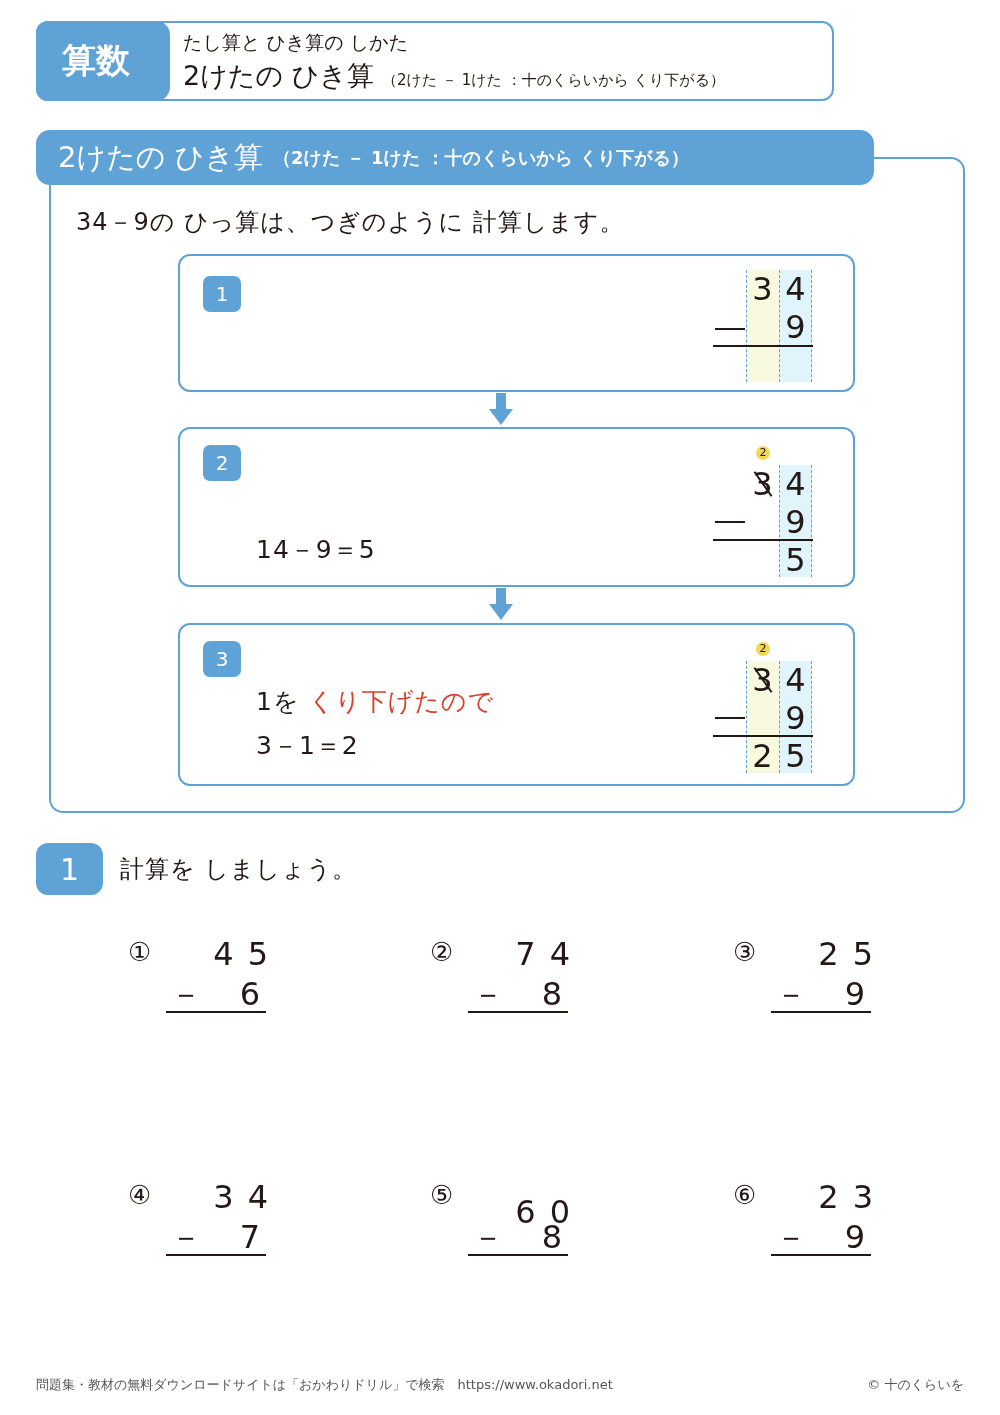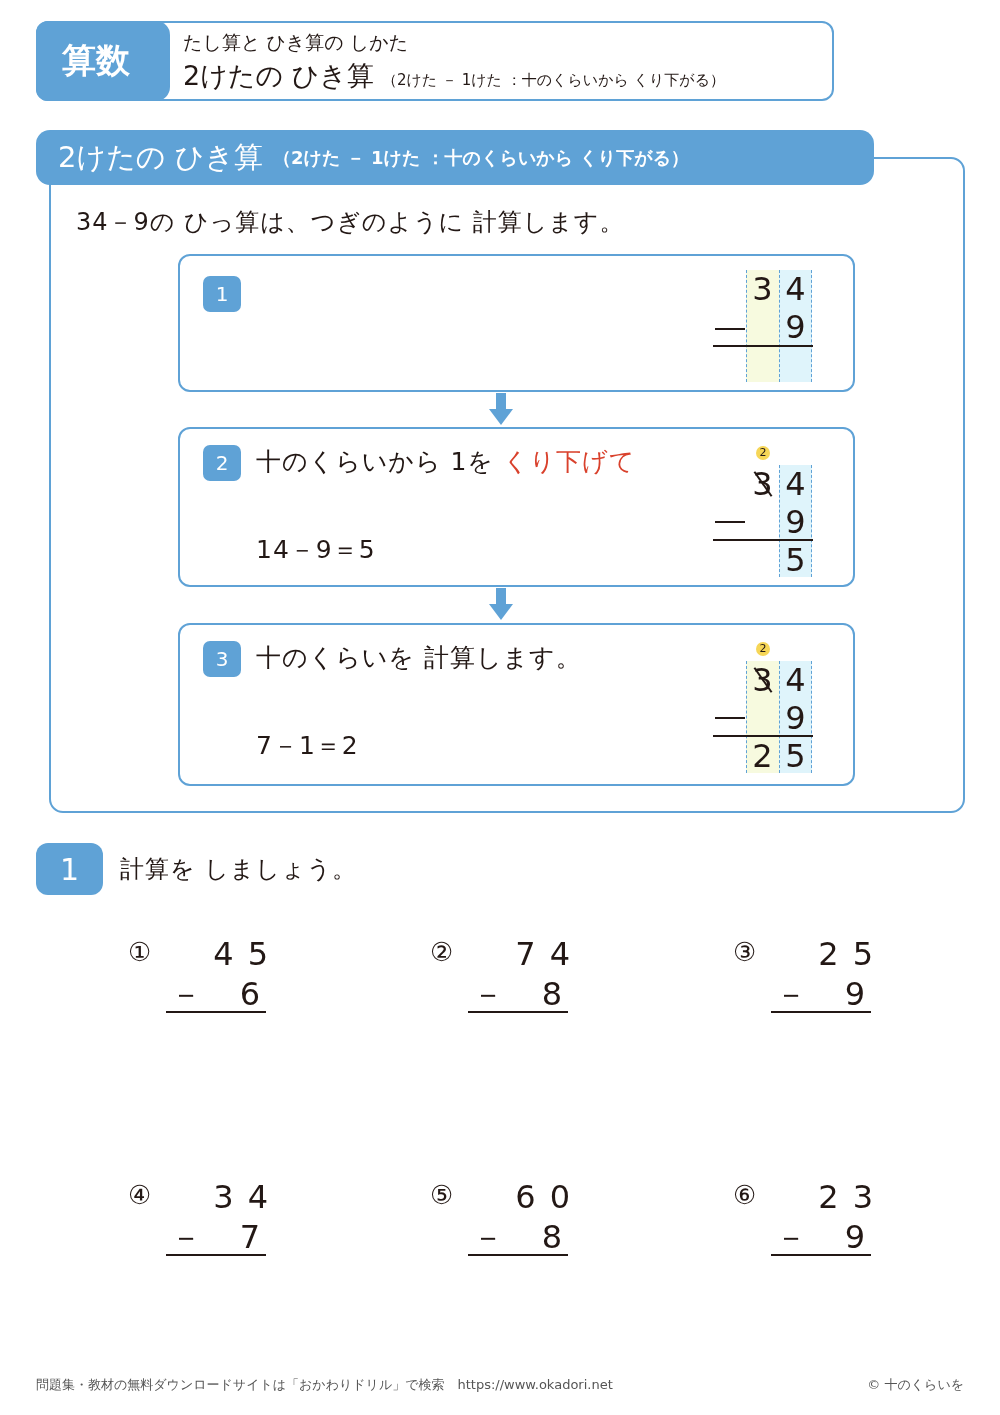--- a/index.html
+++ b/index.html
@@ -91,43 +91,42 @@
   <div class="abs rule" style="left:533px;top:89px;width:100px;"></div>
 </div>
 
 <div class="abs arrow" style="top:393px;height:34px;">
     <div class="shaft"></div>
     <div class="head"></div>
   </div>
 
 <div class="abs step" style="top:427px;height:160px;">
   <div class="abs badge" style="left:23px;top:16px;">2</div>
-  <div class="abs stxt" style="left:76px;top:16px;"><span>十のくらいから 1を </span><span class="red">くり下げて</span></div>
   <div class="abs stxt" style="left:76px;top:104px;">14－9＝5</div>
 
   <div class="abs col-b" style="left:599px;top:36px;width:31px;height:112px;"></div>
   <div class="abs carry" style="left:576px;top:17px;">2</div>
   <div class="abs dig" style="left:566px;top:36px;">3</div>
   <div class="abs strike" style="left:582px;top:40px;"></div>
   <div class="abs dig" style="left:599px;top:36px;">4</div>
   <div class="abs minus" style="left:535px;top:92px;"></div>
   <div class="abs dig" style="left:599px;top:74px;">9</div>
   <div class="abs rule" style="left:533px;top:110px;width:100px;"></div>
   <div class="abs dig" style="left:599px;top:112px;">5</div>
 </div>
 
 <div class="abs arrow" style="top:588px;height:34px;">
     <div class="shaft"></div>
     <div class="head"></div>
   </div>
 
 <div class="abs step" style="top:623px;height:163px;">
   <div class="abs badge" style="left:23px;top:16px;">3</div>
-  <div class="abs stxt" style="left:76px;top:16px;">十のくらいを 計算します。</div>
-  <div class="abs stxt" style="left:76px;top:104px;">7－1＝2</div>
+  <div class="abs stxt" style="left:76px;top:60px;"><span>1を </span><span class="red">くり下げたので</span></div>
+  <div class="abs stxt" style="left:76px;top:104px;">3－1＝2</div>
 
   <div class="abs col-y" style="left:566px;top:36px;width:33px;height:112px;"></div>
   <div class="abs col-b" style="left:599px;top:36px;width:31px;height:112px;"></div>
   <div class="abs carry" style="left:576px;top:17px;">2</div>
   <div class="abs dig" style="left:566px;top:36px;">3</div>
   <div class="abs strike" style="left:582px;top:40px;"></div>
   <div class="abs dig" style="left:599px;top:36px;">4</div>
   <div class="abs minus" style="left:535px;top:92px;"></div>
   <div class="abs dig" style="left:599px;top:74px;">9</div>
   <div class="abs rule" style="left:533px;top:110px;width:100px;"></div>
@@ -162,21 +161,21 @@
 
 <div class="abs prob" style="left:128px;top:1178px;width:140px;height:80px;">
   <div class="abs num" style="left:0;top:2px;">④</div>
   <div class="abs n1" style="right:-14px;top:0;">34</div>
   <div class="abs n2" style="left:42px;top:38px;">－</div>
   <div class="abs n2" style="right:8px;top:40px;">7</div>
   <div class="abs ln" style="left:38px;top:76px;width:100px;"></div>
 </div>
 <div class="abs prob" style="left:430px;top:1178px;width:140px;height:80px;">
   <div class="abs num" style="left:0;top:2px;">⑤</div>
-  <div class="abs n1" style="right:-14px;top:0;">60</div>
+  <div class="abs n1" style="right:-14px;top:15px;">60</div>
   <div class="abs n2" style="left:42px;top:38px;">－</div>
   <div class="abs n2" style="right:8px;top:40px;">8</div>
   <div class="abs ln" style="left:38px;top:76px;width:100px;"></div>
 </div>
 <div class="abs prob" style="left:733px;top:1178px;width:140px;height:80px;">
   <div class="abs num" style="left:0;top:2px;">⑥</div>
   <div class="abs n1" style="right:-14px;top:0;">23</div>
   <div class="abs n2" style="left:42px;top:38px;">－</div>
   <div class="abs n2" style="right:8px;top:40px;">9</div>
   <div class="abs ln" style="left:38px;top:76px;width:100px;"></div>

